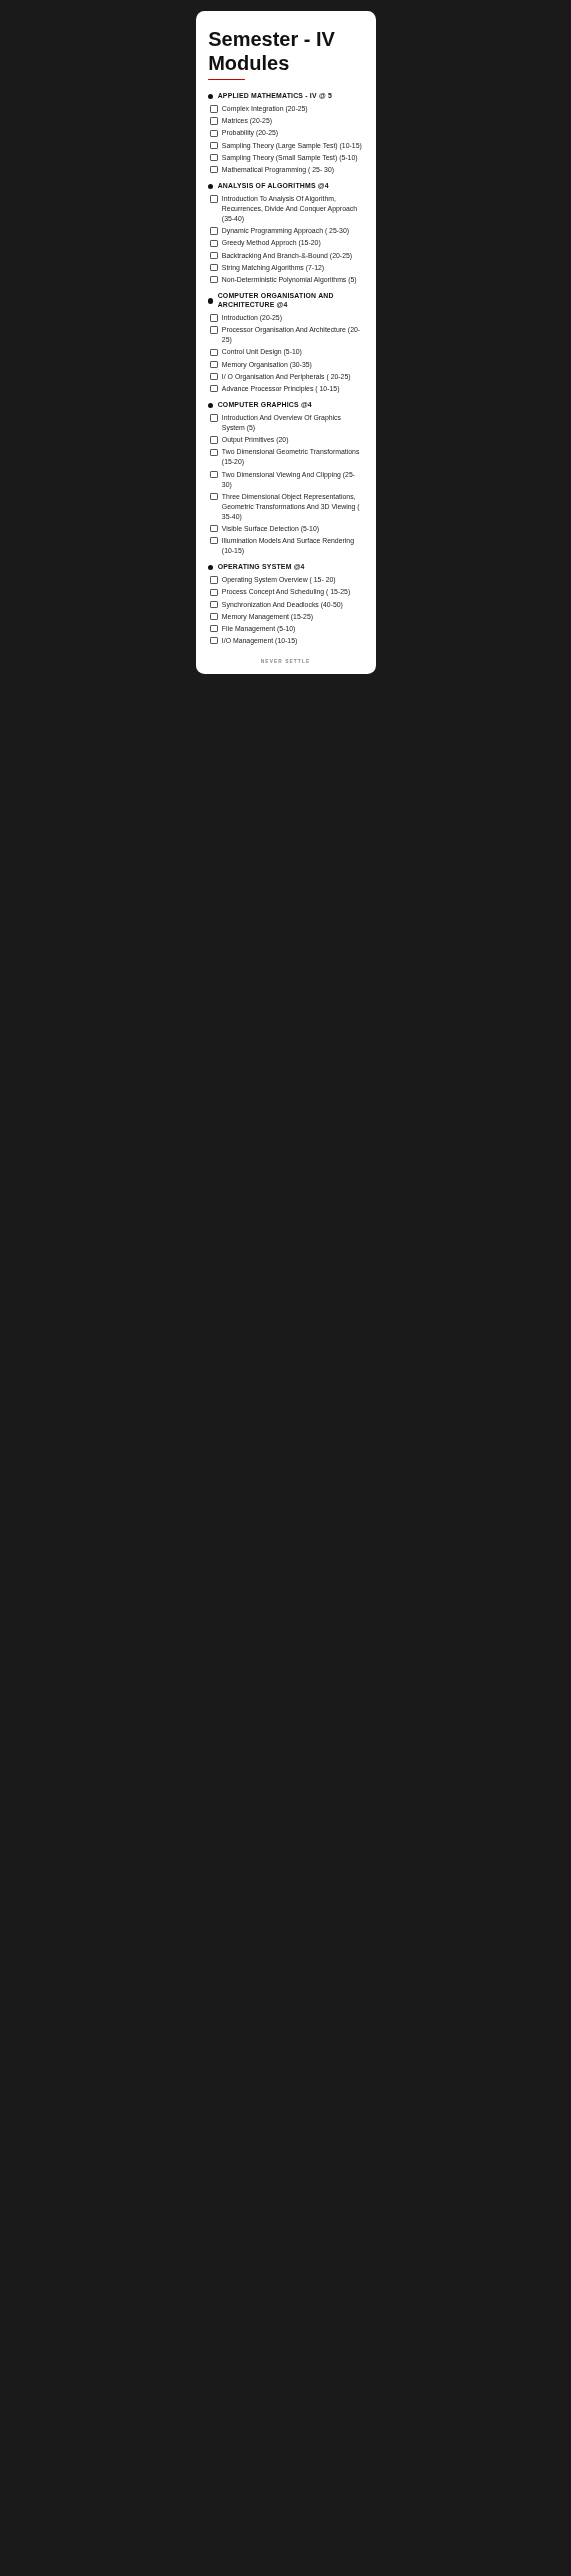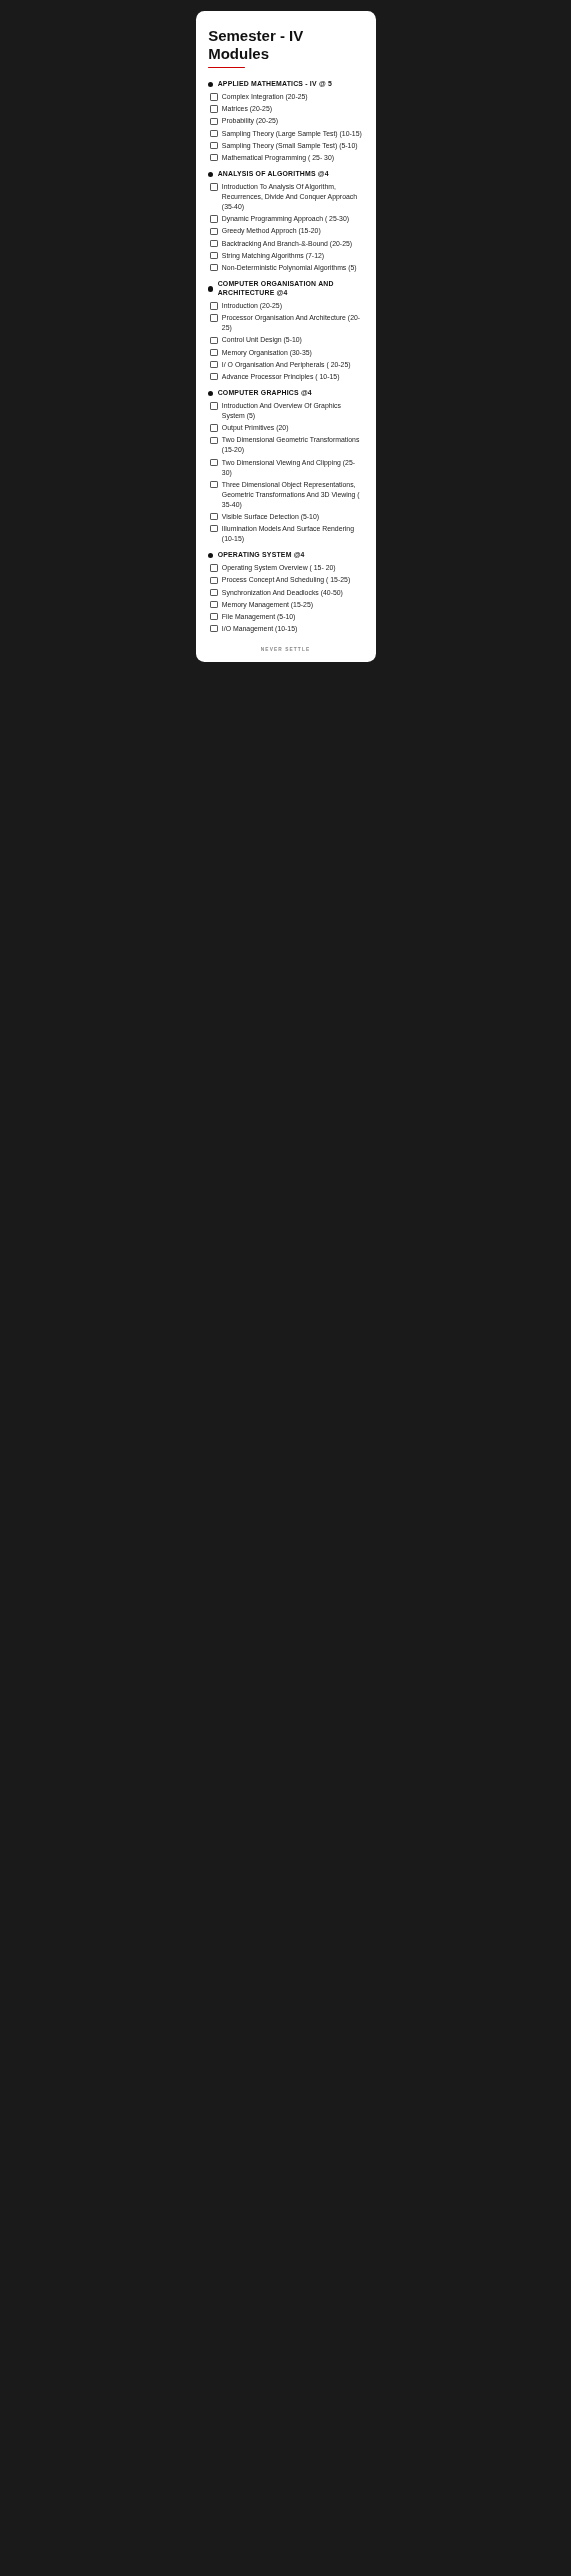--- a/index.html
+++ b/index.html
@@ -20,21 +20,21 @@
     .card {
       background: #ffffff;
       width: 180px;
       border-radius: 8.5px;
       margin: 10.6px auto;
       padding: 16px 12.7px 10.6px 12.7px;
       position: relative;
     }
 
     .page-title {
-      font-size: 15px;
+      font-size: 20px;
       font-weight: 800;
       color: #111111;
       line-height: 1.2;
       margin-bottom: 4.2px;
     }
 
     .title-underline {
       width: 37px;
       height: 1.6px;
       background: #cc0000;

